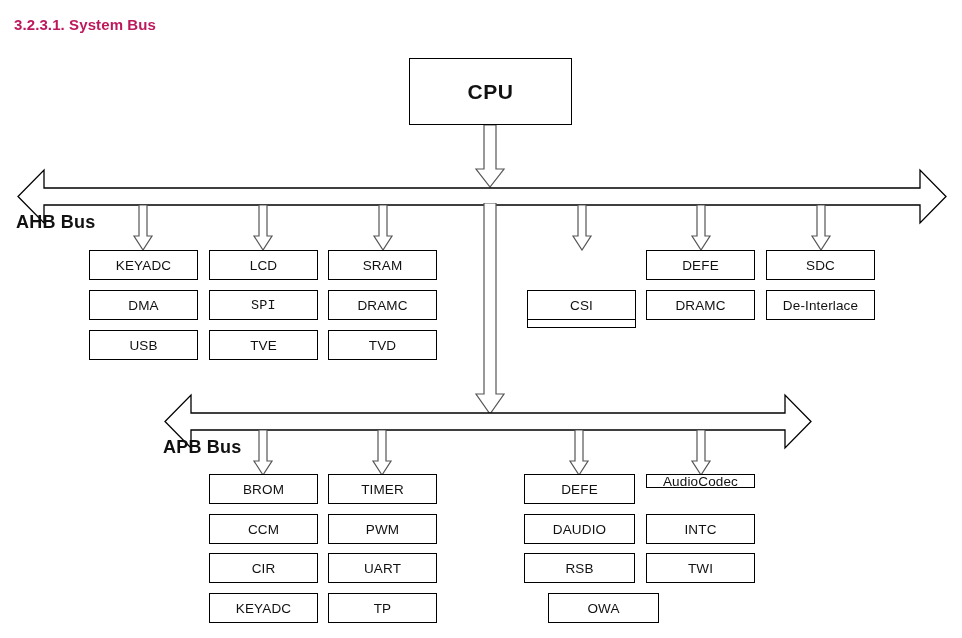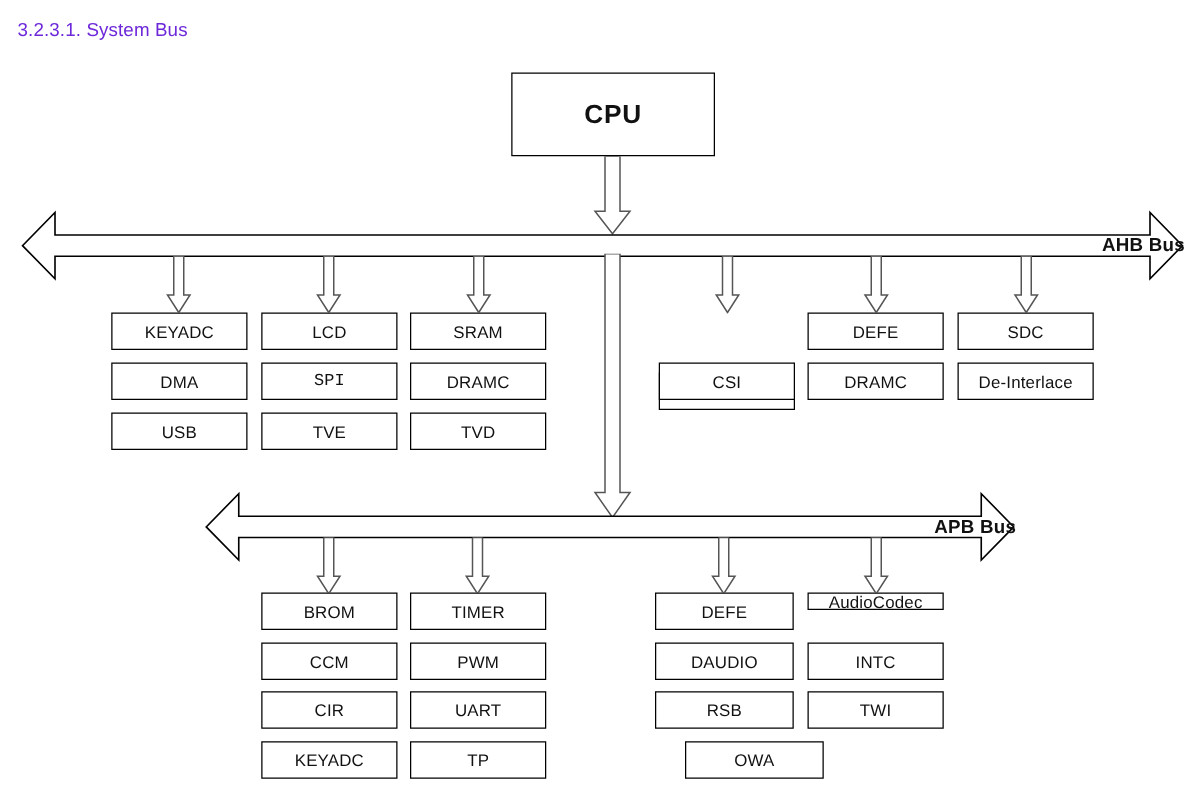--- a/index.html
+++ b/index.html
@@ -16,23 +16,23 @@
     width: 962px;
     height: 638px;
     overflow: hidden;
     background: #ffffff;
   }
   #page-title {
     position: absolute;
     left: 14px;
     top: 16px;
     font-size: 15px;
-    font-weight: normal;
+    font-weight: bold;
     letter-spacing: 0.1px;
-    color: #6d28d9;
+    color: #be185d;
     white-space: nowrap;
   }
 
   
   .node {
     position: absolute;
     box-sizing: border-box;
     border: 1.3px solid #000000;
     background: #ffffff;
     display: flex;
@@ -51,26 +51,27 @@
 
   
   .bus {
     position: absolute;
   }
   .bus svg { display: block; }
   .bus-label {
     position: absolute;
     left: 0;
     right: 0;
-    text-align: right;
-    font-size: 15px;
+    text-align: left;
+    font-size: 18px;
     font-weight: bold;
     color: #111111;
     letter-spacing: 0.2px;
     pointer-events: none;
+    margin-top: 24px;
   }
 
   
   .connector {
     position: absolute;
   }
   .connector svg { display: block; }
 </style>
 </head>
 <body>

